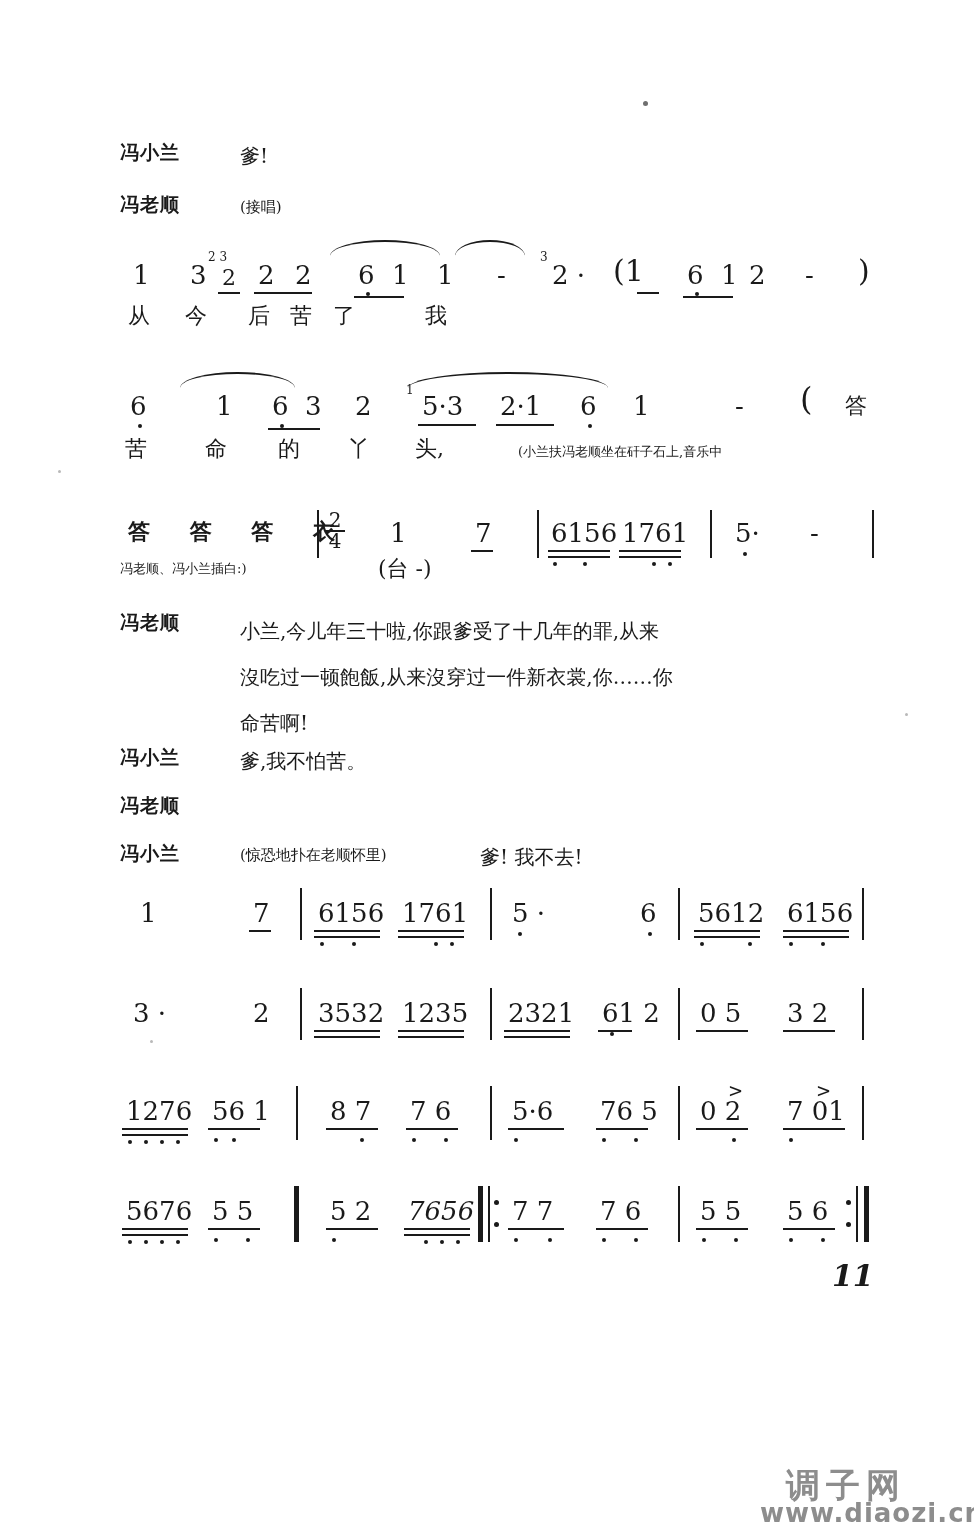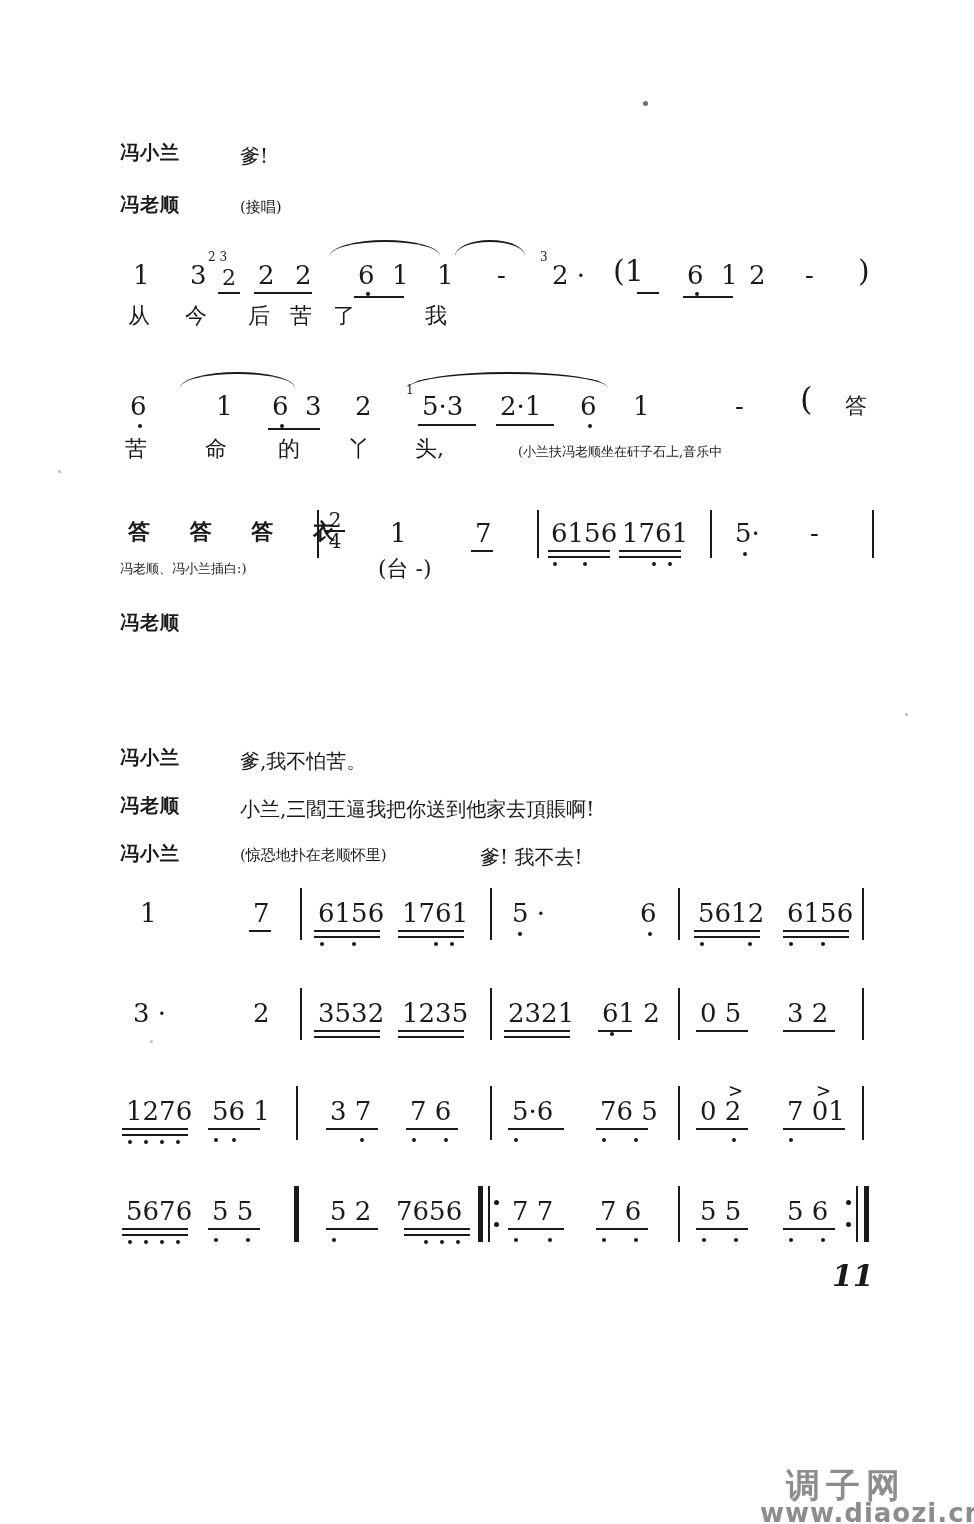--- a/index.html
+++ b/index.html
@@ -249,26 +249,28 @@
   <div class="bar" style="left:710px; top:510px; height:48px;"></div>
   <div class="num" style="left:735px; top:520px;">5·</div>
   <div class="odot" style="left:743px; top:552px;"></div>
   <div class="num" style="left:810px; top:520px;">-</div>
   <div class="bar" style="left:872px; top:510px; height:48px;"></div>
 
   <div class="small-note abs" style="left:120px; top:560px;">冯老顺、冯小兰插白:)</div>
   <div class="lyric" style="left:378px; top:558px;">(台    -)</div>
 
   <div class="role abs" style="left:120px; top:610px;">冯老顺</div>
+  <div class="speech abs" style="left:240px; top:608px; white-space:pre-line; line-height:46px;"><span>小兰,今儿年三十啦,你跟爹受了十几年的罪,从来
+沒吃过一顿飽飯,从来沒穿过一件新衣裳,你……你
+命苦啊!</span></div>
 
   <div class="role abs" style="left:120px; top:745px;">冯小兰</div>
   <div class="speech abs" style="left:240px; top:743px;">爹,我不怕苦。</div>
 
   <div class="role abs" style="left:120px; top:793px;">冯老顺</div>
-  <div class="speech abs" style="left:240px; top:791px;">小兰,三閻王逼我把你送到他家去頂賬啊!</div>
 
   <div class="role abs" style="left:120px; top:841px;">冯小兰</div>
   <div class="stage abs" style="left:240px; top:846px;">(惊恐地扑在老顺怀里)</div>
   <div class="speech abs" style="left:480px; top:839px;">爹! 我不去!</div>
 
   <div class="num" style="left:140px; top:900px;">1</div>
   <div class="num" style="left:253px; top:900px;">7</div>
   <div class="beam" style="left:249px; top:930px; width:22px;"></div>
 
   <div class="bar" style="left:300px; top:888px; height:52px;"></div>
@@ -336,21 +338,21 @@
   <div class="odot" style="left:144px; top:1140px;"></div>
   <div class="odot" style="left:160px; top:1140px;"></div>
   <div class="odot" style="left:176px; top:1140px;"></div>
 
   <div class="num" style="left:212px; top:1098px;">56 1</div>
   <div class="beam" style="left:208px; top:1128px; width:52px;"></div>
   <div class="odot" style="left:214px; top:1138px;"></div>
   <div class="odot" style="left:232px; top:1138px;"></div>
 
   <div class="bar" style="left:296px; top:1086px; height:54px;"></div>
-  <div class="num" style="left:330px; top:1098px;">3 7</div>
+  <div class="num" style="left:330px; top:1098px;">8 7</div>
   <div class="beam" style="left:326px; top:1128px; width:52px;"></div>
   <div class="odot" style="left:360px; top:1138px;"></div>
   <div class="num" style="left:410px; top:1098px;">7 6</div>
   <div class="beam" style="left:406px; top:1128px; width:52px;"></div>
   <div class="odot" style="left:412px; top:1138px;"></div>
   <div class="odot" style="left:444px; top:1138px;"></div>
 
   <div class="bar" style="left:490px; top:1086px; height:54px;"></div>
   <div class="num" style="left:512px; top:1098px;">5·6</div>
   <div class="beam" style="left:508px; top:1128px; width:56px;"></div>
@@ -381,21 +383,21 @@
 
   <div class="num" style="left:212px; top:1198px;">5 5</div>
   <div class="beam" style="left:208px; top:1228px; width:52px;"></div>
   <div class="odot" style="left:214px; top:1238px;"></div>
   <div class="odot" style="left:246px; top:1238px;"></div>
 
   <div class="bar thick" style="left:294px; top:1186px; height:56px;"></div>
   <div class="num" style="left:330px; top:1198px;">5 2</div>
   <div class="beam" style="left:326px; top:1228px; width:52px;"></div>
   <div class="odot" style="left:332px; top:1238px;"></div>
-  <div class="num" style="left:396px; top:1198px;">7656</div>
+  <div class="num" style="left:408px; top:1198px;font-style:italic;">7656</div>
   <div class="beam" style="left:404px; top:1228px; width:66px;"></div>
   <div class="beam" style="left:404px; top:1234px; width:66px;"></div>
   <div class="odot" style="left:424px; top:1240px;"></div>
   <div class="odot" style="left:440px; top:1240px;"></div>
   <div class="odot" style="left:456px; top:1240px;"></div>
 
   <div class="bar thick" style="left:478px; top:1186px; height:56px;"></div>
   <div class="bar" style="left:488px; top:1186px; height:56px;"></div>
   <div class="odot" style="left:494px; top:1200px; width:5px; height:5px;"></div>
   <div class="odot" style="left:494px; top:1222px; width:5px; height:5px;"></div>

